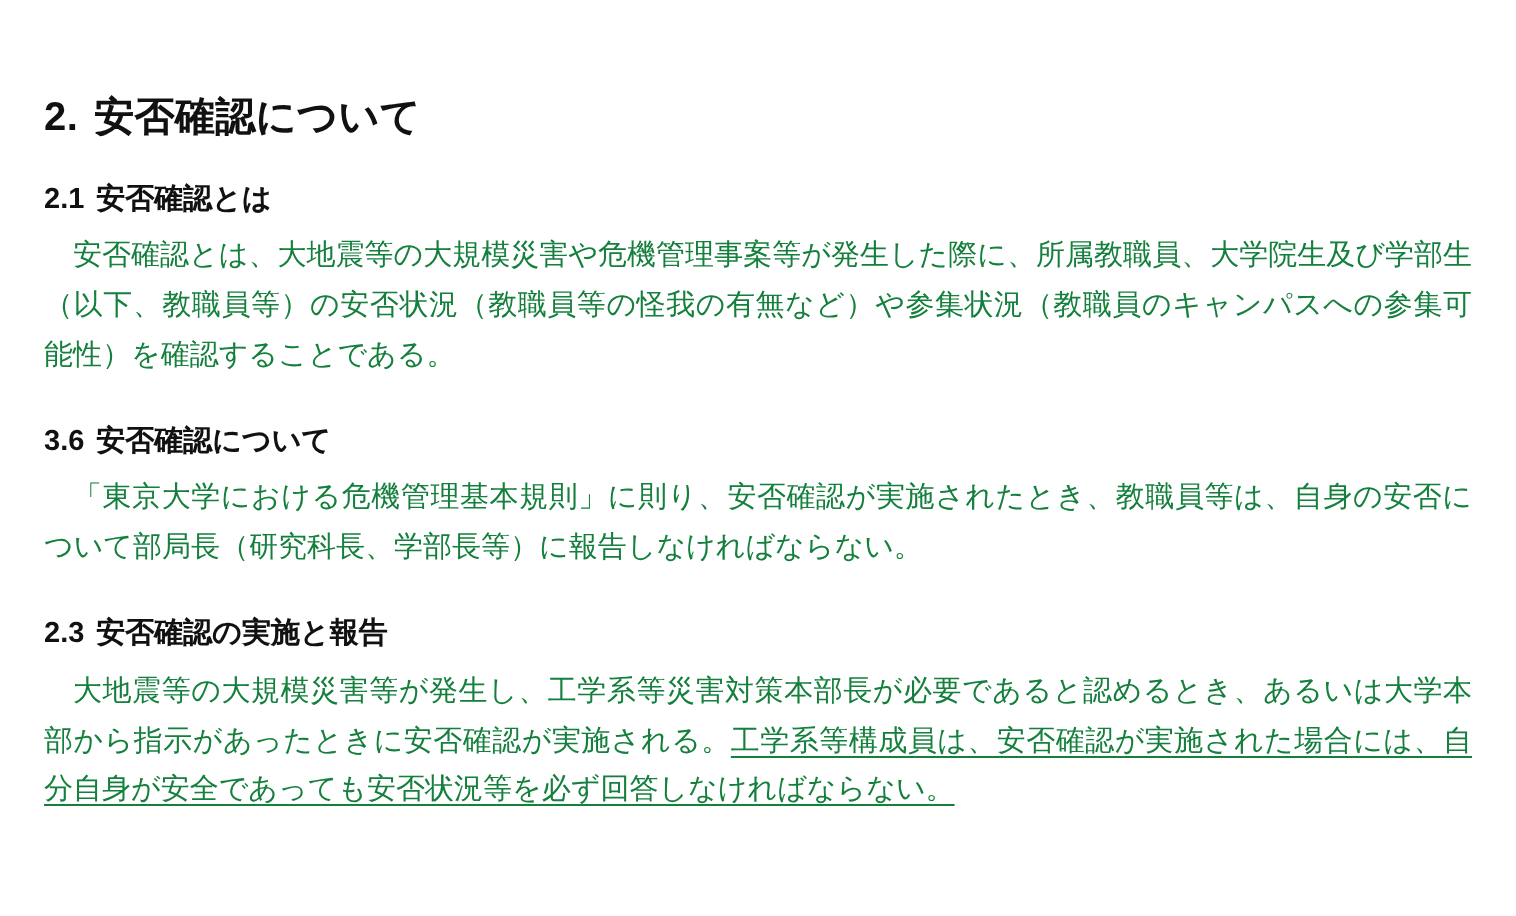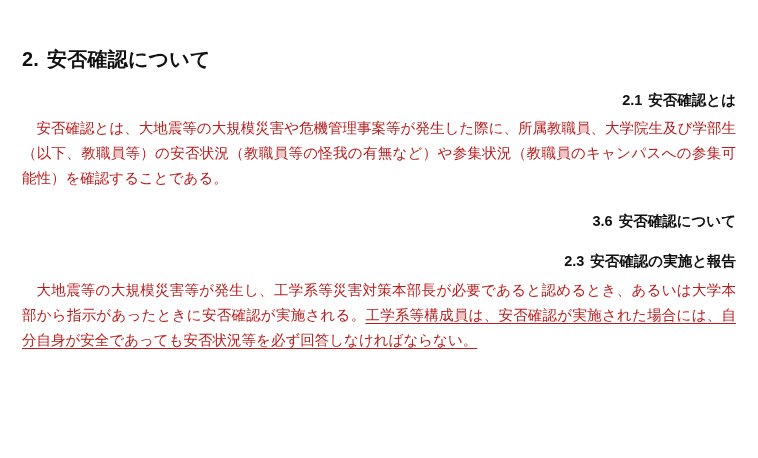--- a/index.html
+++ b/index.html
@@ -35,32 +35,31 @@
   }
   .section {
     margin-bottom: 16px;
   }
   .section-heading {
     font-size: 14.5px;
     font-weight: bold;
     line-height: 1.4;
     margin: 0 0 6px 0;
     color: #111111;
-    text-align: right;
   }
   .section-heading .num {
     margin-right: 6px;
   }
   .body-text {
     font-size: 14.5px;
     line-height: 1.72;
     text-align: justify;
     text-justify: inter-ideograph;
     margin: 0;
-    color: #b91c1c;
+    color: #15803d;
   }
   .indent {
     text-indent: 1em;
   }
   .underline {
     text-decoration: underline;
     text-underline-offset: 3px;
     text-decoration-thickness: 1px;
   }
   .sec1 { margin-bottom: 20px; }
@@ -80,20 +79,21 @@
     <h2 class="section-heading">
       <span class="num">2.1</span><span>安否確認とは</span>
     </h2>
     <p class="body-text indent">安否確認とは、大地震等の大規模災害や危機管理事案等が発生した際に、所属教職員、大学院生及び学部生（以下、教職員等）の安否状況（教職員等の怪我の有無など）や参集状況（教職員のキャンパスへの参集可能性）を確認することである。</p>
   </div>
 
   <div class="section sec2">
     <h2 class="section-heading">
       <span class="num">3.6</span><span>安否確認について</span>
     </h2>
+    <p class="body-text indent">「東京大学における危機管理基本規則」に則り、安否確認が実施されたとき、教職員等は、自身の安否について部局長（研究科長、学部長等）に報告しなければならない。</p>
   </div>
 
   <div class="section sec3">
     <h2 class="section-heading">
       <span class="num">2.3</span><span>安否確認の実施と報告</span>
     </h2>
     <p class="body-text indent"><span>大地震等の大規模災害等が発生し、工学系等災害対策本部長が必要であると認めるとき、あるいは大学本部から指示があったときに安否確認が実施される。</span><span class="underline">工学系等構成員は、安否確認が実施された場合には、自分自身が安全であっても安否状況等を必ず回答しなければならない。</span></p>
   </div>
 
 </div>

